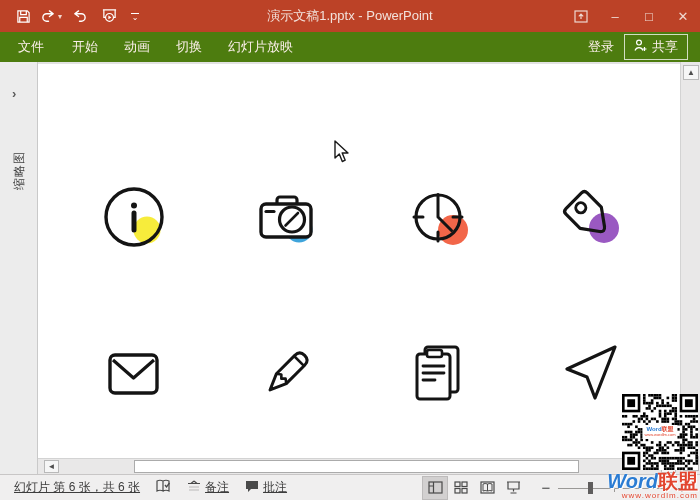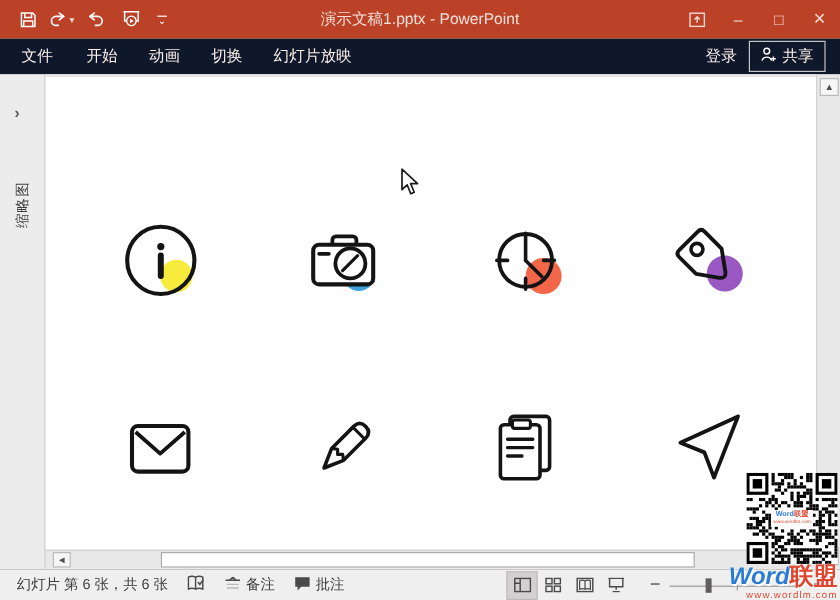--- a/index.html
+++ b/index.html
@@ -16,21 +16,21 @@
   .drop-caret { font-size:8px; color:#F2D8CF; margin-left:1px; }
   .qat-more { display:flex; flex-direction:column; align-items:center; width:18px; }
   .qat-more .bar { width:8px; border-top:1px solid #fff; margin-bottom:1px; }
   .qat-more .car { font-size:8px; line-height:5px; color:#fff; }
   .win-title { position:absolute; left:0; right:0; text-align:center; font-size:13px; color:#F3E2DC; pointer-events:none; }
   .win-controls { margin-left:auto; display:flex; height:32px; }
   .win-btn { width:34px; height:32px; display:flex; align-items:center; justify-content:center; color:#EFD8D0; font-size:13px; }
   .win-btn svg { display:block; }
 
   
-  .tabrow { height:30px; background:#0f172a; display:flex; align-items:center; color:#FBEFEA; font-size:13px; padding:0 8px 0 0; }
+  .tabrow { height:30px; background:#4d7c0f; display:flex; align-items:center; color:#FBEFEA; font-size:13px; padding:0 8px 0 0; }
   .tab { padding:5px 13px; white-space:nowrap; cursor:default; }
   .tab-file { padding:5px 15px; margin-left:3px; }
   .tellme { display:flex; align-items:center; gap:5px; padding:4px 8px; white-space:nowrap; }
   .flexspacer { flex:1; }
   .signin { padding:4px 10px; white-space:nowrap; }
   .share-btn { display:flex; align-items:center; gap:5px; border:1px solid rgba(255,255,255,.75); padding:3px 9px; margin-right:4px; white-space:nowrap; }
 
   
   .main { display:flex; height:412px; }
   .thumb-pane { width:38px; background:#ECECEC; border-right:1px solid #C9C9C9; position:relative; }
@@ -51,21 +51,21 @@
   .h-arrow.right { right:4px; }
   .h-thumb { position:absolute; top:1px; left:96px; width:445px; height:13px; background:#FFFFFF; border:1px solid #ABABAB; }
   .vscroll { width:20px; background:#E9E8E8; border-left:1px solid #D3D3D3; position:relative; }
   .v-arrow { position:absolute; left:2px; width:16px; height:15px; background:#F6F6F6; border:1px solid #B9B9B9; color:#4E4E4E; font-size:8px; display:flex; align-items:center; justify-content:center; }
   .v-arrow.up { top:3px; }
   .v-arrow.down { bottom:3px; }
 
   
   .statusbar { height:26px; background:#F0EFEF; border-top:1px solid #C8C6C6; display:flex; align-items:center; font-size:12px; color:#3D3D3D; padding:0 6px; }
   .sb-item { display:flex; align-items:center; gap:4px; padding:0 8px; white-space:nowrap; height:100%; }
-  .sb-left { display:flex; align-items:flex-end; }
+  .sb-left { display:flex; align-items:flex-end;text-decoration:underline; }
   .sb-right { margin-left:auto; display:flex; align-items:center; }
   .view-btn { width:26px; height:24px; display:flex; align-items:center; justify-content:center; }
   .view-btn.active { background:#D2D0D0; border:1px solid #BDBBBB; }
   .zoom-ctrl { display:flex; align-items:center; gap:6px; margin:0 6px 0 14px; }
   .zoom-sign { font-size:15px; color:#444; width:12px; text-align:center; }
   .zoom-track { position:relative; width:112px; height:14px; }
   .zoom-track .line { position:absolute; top:7px; left:0; right:0; border-top:1px solid #9A9896; }
   .zoom-track .mid { position:absolute; top:4px; left:56px; height:7px; border-left:1px solid #9A9896; }
   .zoom-thumb { position:absolute; top:1px; left:30px; width:5px; height:12px; background:#5F5D5D; }
 

